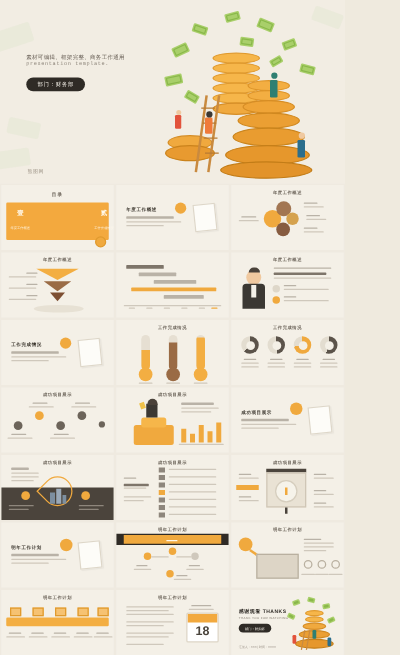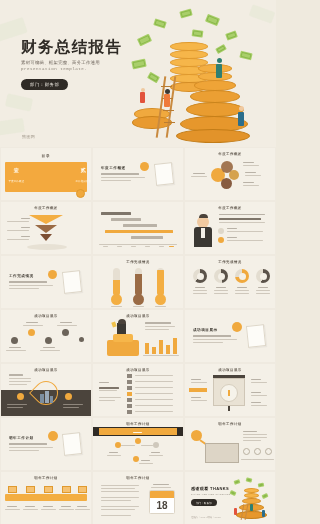--- a/index.html
+++ b/index.html
@@ -164,21 +164,20 @@
       <div class="person" style="left:20.5px;top:82px;width:4px;height:4px;background:#f0c9a0;border-radius:50%"></div>
       <div class="person" style="left:44px;top:88px;width:6px;height:13px;background:#ef7a3a"></div>
       <div class="person" style="left:44.5px;top:83px;width:5px;height:5px;background:#3b3833;border-radius:50%"></div>
       <div class="person" style="left:96px;top:58px;width:6px;height:14px;background:#2f7f72"></div>
       <div class="person" style="left:96.5px;top:52px;width:5px;height:5px;background:#2f7f72;border-radius:50%"></div>
       <div class="person" style="left:118px;top:106px;width:6px;height:14px;background:#2b6e8c"></div>
       <div class="person" style="left:118.5px;top:100px;width:5px;height:5px;background:#f0c9a0;border-radius:50%"></div>
     </div>
 
     <div class="cover-text">
-      <div class="cover-title">财务总结报告</div>
       <div class="cover-sub1">素材可编辑、框架完整、商务工作通用</div>
       <div class="cover-sub2">presentation template.</div>
       <div class="cover-badge">部门：财务部</div>
     </div>
     <div class="cover-mark">熊图网</div>
   </div>
 
   <div class="grid">
 
     <div class="slide">

